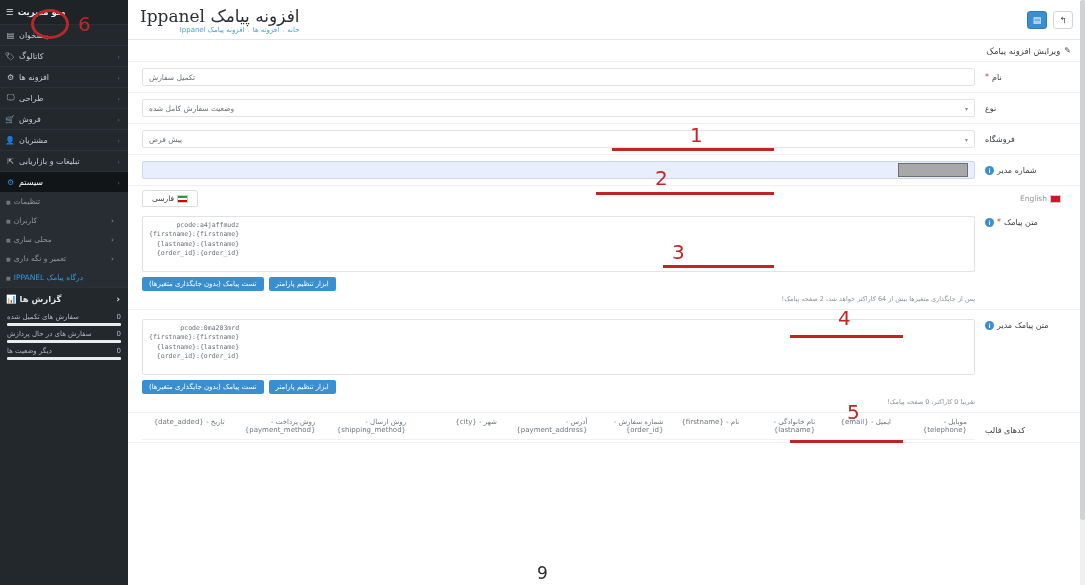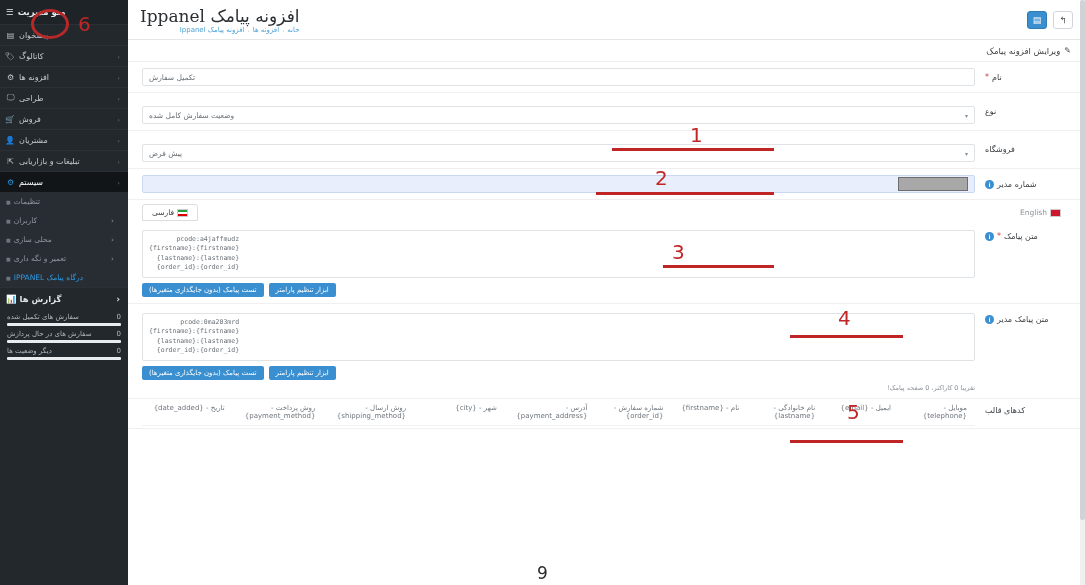--- a/index.html
+++ b/index.html
@@ -105,38 +105,38 @@
   }
   .ctl { flex:1; position:relative;border-radius:8px; }
   .inp {
     width:100%; height:18px; border:1px solid #dfe3e6; border-radius:2px;
     background:#fff; font-size:7.5px; color:#6b7178; padding:0 6px;
     display:flex; align-items:center; justify-content:flex-end;
   }
   .sel {
     width:100%; height:18px; border:1px solid #dfe3e6; border-radius:2px; background:#fff;
     font-size:7.5px; color:#6b7178; padding:0 6px; display:flex; align-items:center;
-    justify-content:space-between; flex-direction:row-reverse;margin-top:7px;
+    justify-content:space-between; flex-direction:row-reverse;
   }
   .sel .car { font-size:6px; color:#8b9197; }
   .inp-highlight { background:#e8eefb; border-color:#c9d7f0; }
   .redact { width:70px; height:14px; background:#a8a8a8; border:1px solid #6e6e6e; }
 
   .langtabs { display:flex; flex-direction:row-reverse; gap:12px; padding:4px 14px 0 14px; justify-content:space-between; }
   .ltab {
     border:1px solid #ddd; padding:3px 9px; font-size:7.5px; display:flex; align-items:center; gap:3px;
     background:#fff; color:#3c4043; border-radius:3px 3px 0 0;
   }
   .ltab.off { border-color:transparent; color:#8d9399; }
   .flag-ir { width:11px; height:8px; display:inline-block; background:linear-gradient(#239f40 0 33%,#fff 33% 66%,#da0000 66% 100%); border:0.5px solid #ccc; }
   .flag-en { width:11px; height:8px; display:inline-block; background:#cf142b; position:relative; border:0.5px solid #ccc; }
 
   .ta-wrap { }
   .ta {
-    width:100%; height:48px; border:1px solid #dfe3e6; border-radius:2px; background:#fff;
+    width:100%; height:56px; border:1px solid #dfe3e6; border-radius:2px; background:#fff;
     font-size:6.5px; color:#6b7178; padding:4px 6px; line-height:1.45;
     display:flex; flex-direction:column; align-items:flex-end; overflow:hidden;
     font-family:"DejaVu Sans Mono","Liberation Mono",monospace;
   }
   .ta-btns { display:flex; flex-direction:row-reverse; gap:5px; margin-top:5px; justify-content:flex-start; }
   .bt { background:#3a8fd0; color:#fff; border-radius:2px; padding:3px 7px; font-size:7px; }
   .hintline { font-size:6.5px; color:#8d9399; margin-top:4px; text-align:right; }
 
   .codes-table { display:flex; flex-direction:row; }
   .ct-row { display:flex; flex-direction:row-reverse; border-bottom:1px solid #f1f1f1; }
@@ -382,20 +382,21 @@
         </div>
         <div class="ctl ta-wrap">
           <div class="ta" style="white-space:pre-line;">pcode:a4jaffmudz
 {firstname}:{firstname}
 {lastname}:{lastname}
 {order_id}:{order_id}</div>
           <div class="ta-btns">
             <div class="bt">تست پیامک (بدون جایگذاری متغیرها)</div>
             <div class="bt">ابزار تنظیم پارامتر</div>
           </div>
+          <div class="hintline">پس از جایگذاری متغیرها بیش از 64 کاراکتر خواهد شد، 2 صفحه پیامک!</div>
         </div>
       </div>
 
       <div class="row" style="align-items:flex-start; padding-top:9px;">
         <div class="lbl" style="padding-top:2px;">
           <span>متن پیامک مدیر</span>
           <span class="info-i">i</span>
         </div>
         <div class="ctl ta-wrap">
           <div class="ta" style="white-space:pre-line;">pcode:0ma203mrd
@@ -404,21 +405,21 @@
 {order_id}:{order_id}</div>
           <div class="ta-btns">
             <div class="bt">تست پیامک (بدون جایگذاری متغیرها)</div>
             <div class="bt">ابزار تنظیم پارامتر</div>
           </div>
           <div class="hintline">تقریبا 0 کاراکتر، 0 صفحه پیامک!</div>
         </div>
       </div>
 
       <div class="row" style="align-items:flex-start; padding-top:0; padding-bottom:0;">
-        <div class="lbl" style="padding-top:7px;">
+        <div class="lbl" style="padding-top:7px;margin-top:6px;">
           <span>کدهای قالب</span>
         </div>
         <div class="ctl codes-table">
           <div class="ct-row">
             <div class="ct-cell">شماره سفارش - {order_id}</div>
             <div class="ct-cell">نام - {firstname}</div>
             <div class="ct-cell">نام خانوادگی - {lastname}</div>
             <div class="ct-cell">ایمیل - {email}</div>
             <div class="ct-cell">موبایل - {telephone}</div>
           </div>

